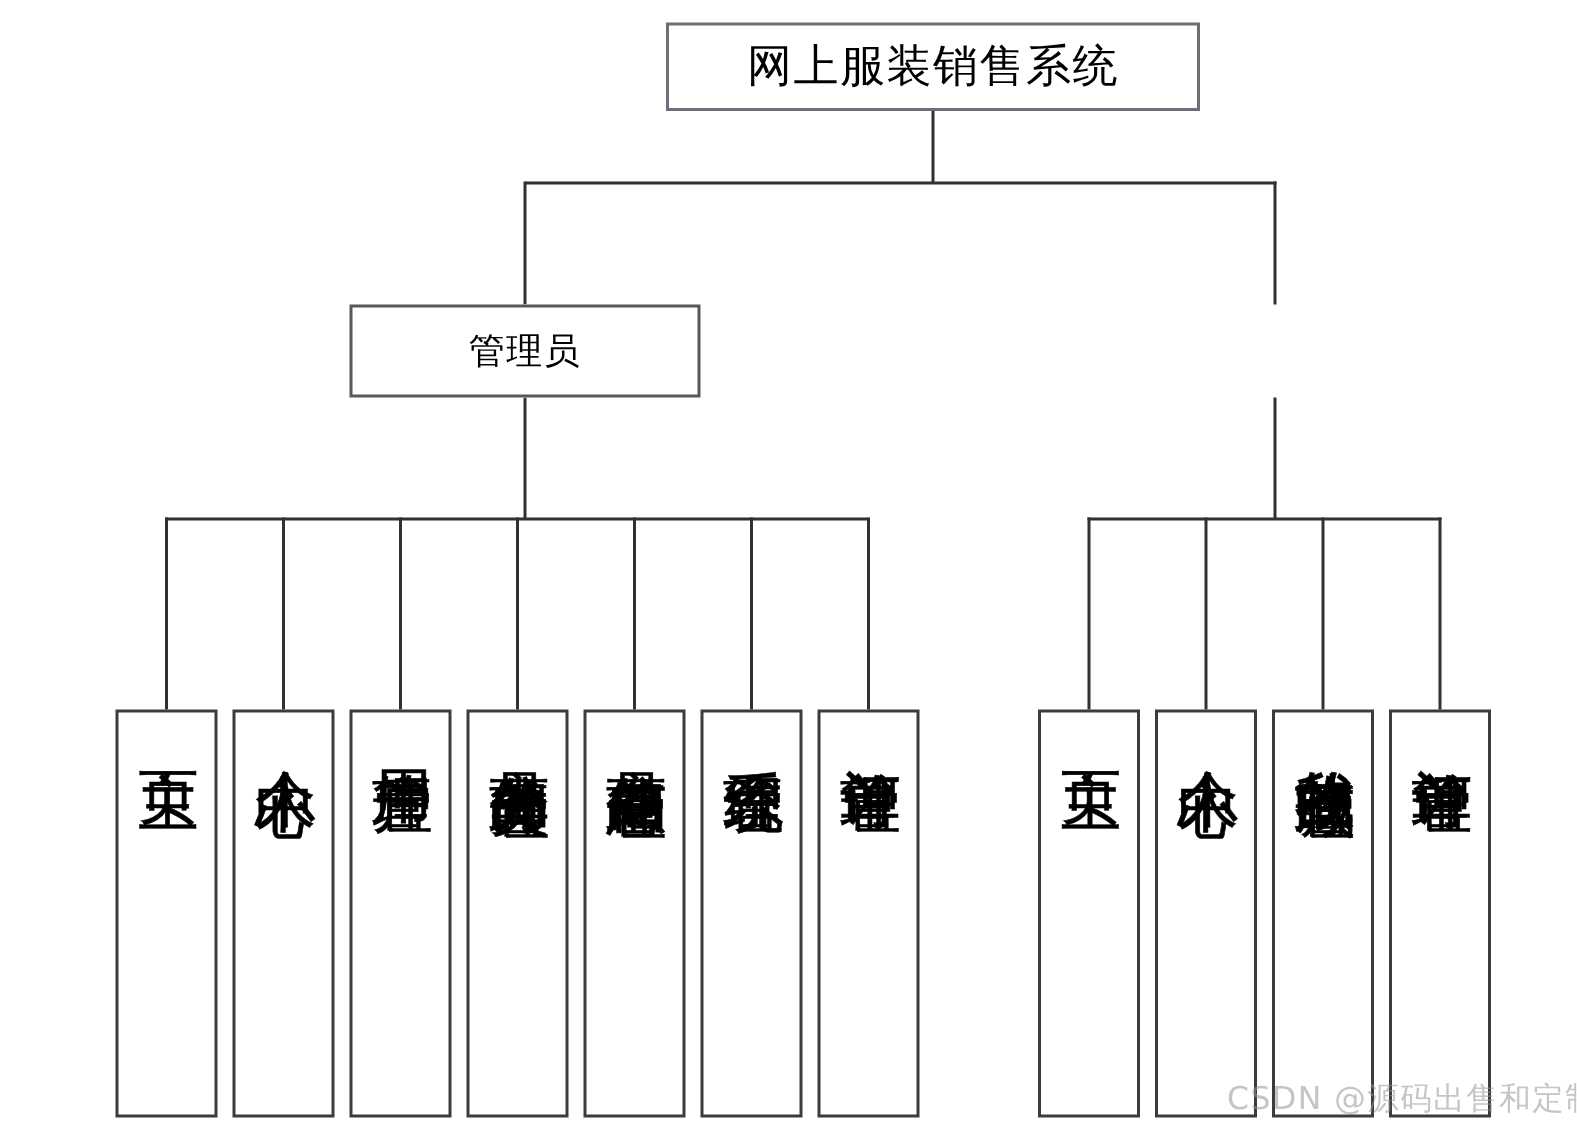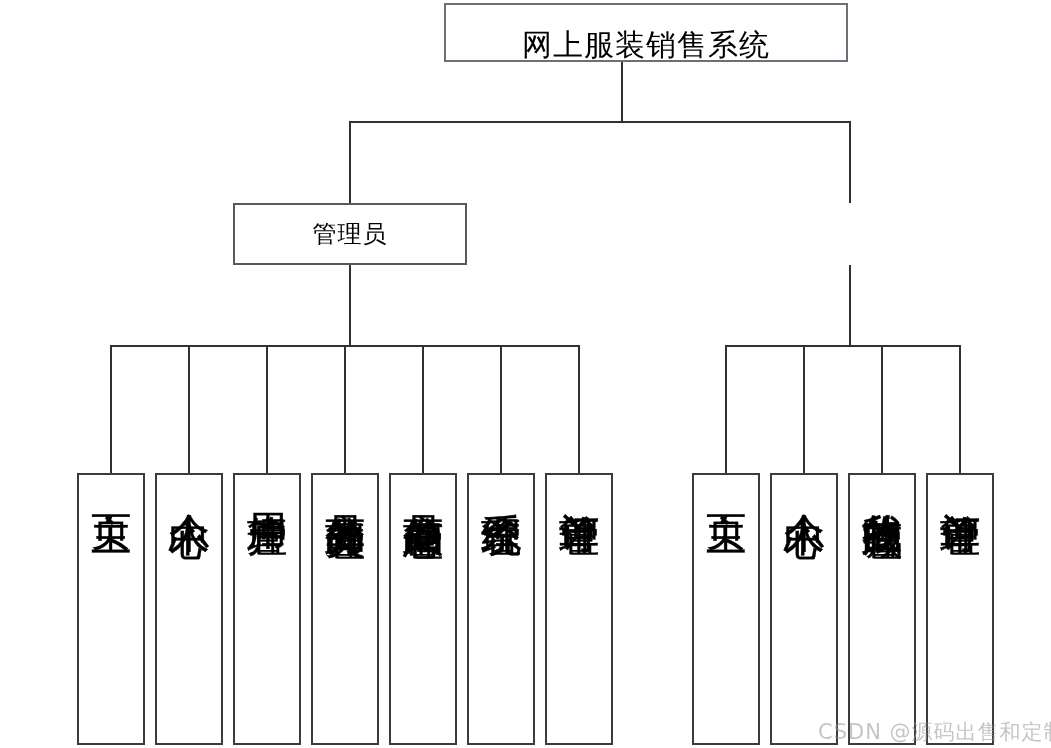--- a/index.html
+++ b/index.html
@@ -73,21 +73,21 @@
     white-space: nowrap;
     z-index: 5;
     pointer-events: none;
   }
 </style>
 </head>
 <body>
 
 <div id="canvas">
 
-  <div class="node root" style="left:444px; top:3px; width:404px; height:59px;align-items:flex-end;">
+  <div class="node root" style="left:444px; top:15px; width:356px; height:59px;">
     <span class="node-label">网上服装销售系统</span>
   </div>
 
   <div class="edge v" style="left:621px; top:62px; height:60px;"></div>
 
   <div class="edge h" style="left:350px; top:121px; width:501px;"></div>
 
   <div class="edge v" style="left:349px; top:121px; height:82px;"></div>
   <div class="edge v" style="left:849px; top:121px; height:82px;"></div>
 

